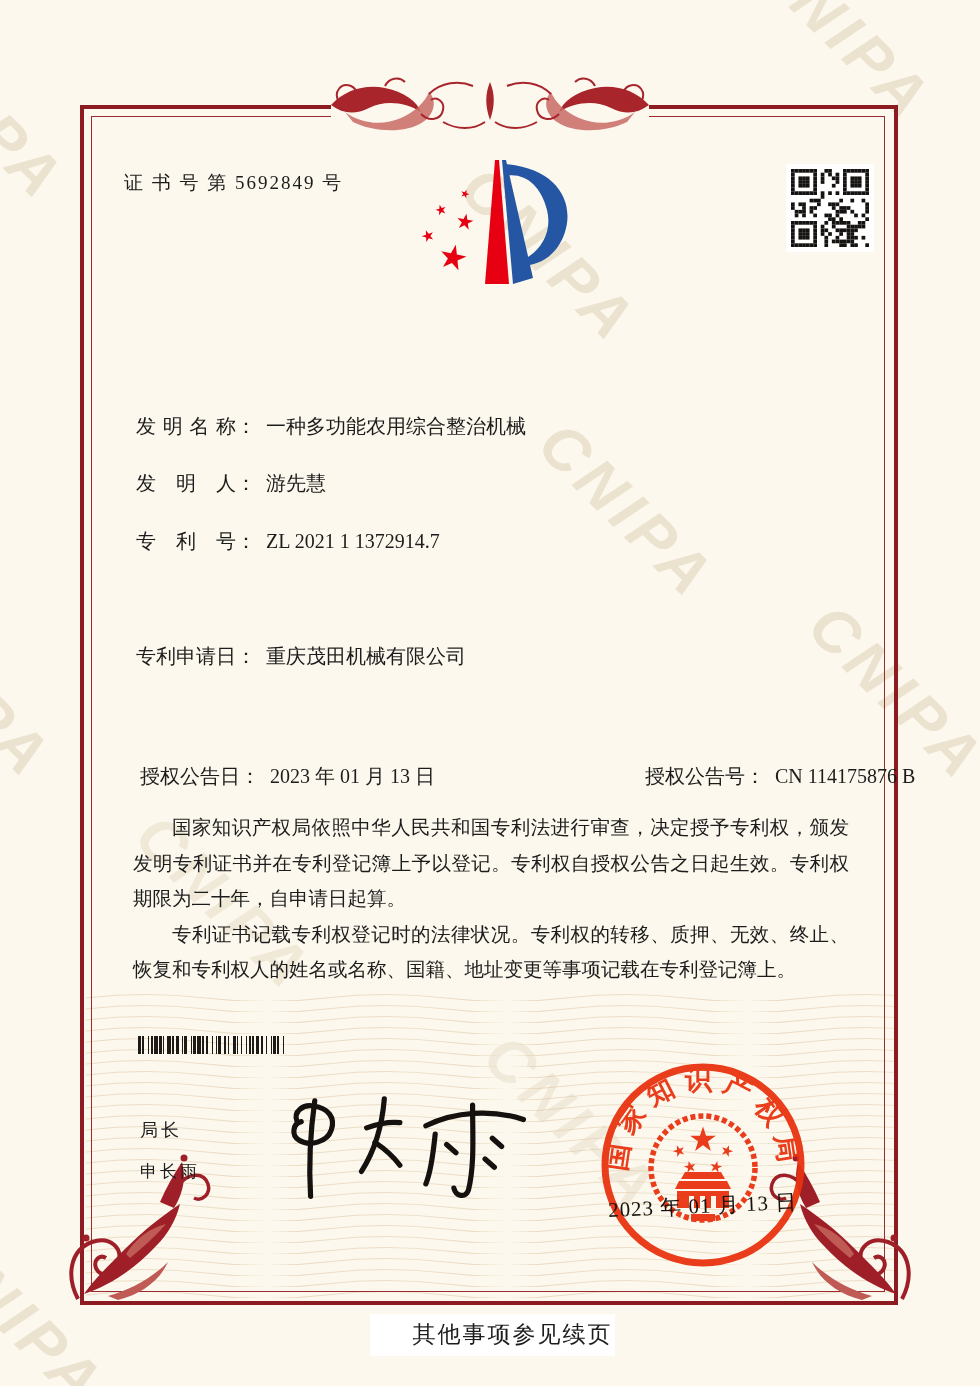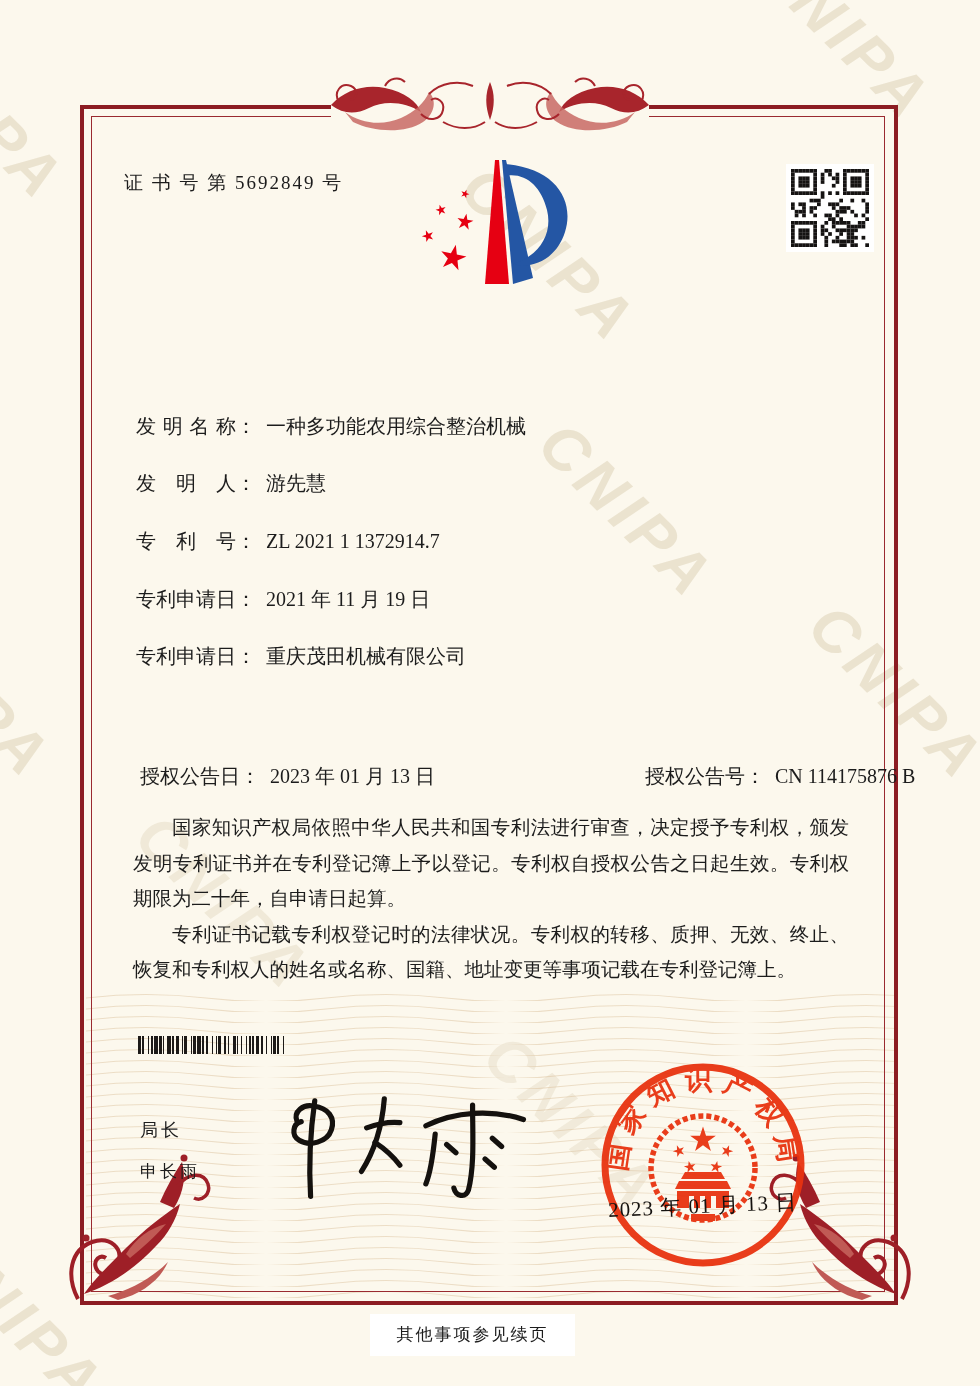--- a/index.html
+++ b/index.html
@@ -47,21 +47,21 @@
   .barcode i{display:block;height:18px;background:#1d1a18;}
   .sig-title{position:absolute;left:140px;top:1118px;font-size:18px;letter-spacing:3px;}
   .sig-name{position:absolute;left:140px;top:1160px;font-size:17px;letter-spacing:3px;}
   .sig-image{position:absolute;left:268px;top:1088px;width:270px;height:115px;}
   .seal{position:absolute;left:596px;top:1058px;width:215px;height:215px;opacity:.95;}
   .seal-date{position:absolute;left:608px;top:1192px;font-size:21px;letter-spacing:1px;
     transform:rotate(-2.5deg);color:#15120f;white-space:nowrap;}
   .page-info{position:absolute;left:370px;top:1256px;width:200px;height:36px;
     background:#fffdf6;text-align:center;line-height:36px;font-size:17px;letter-spacing:1px;}
   .continuation{position:absolute;left:370px;top:1314px;width:205px;height:42px;
-    background:#ffffff;text-align:center;line-height:42px;font-size:17px;letter-spacing:2px;}
+    background:#ffffff;text-align:center;line-height:42px;font-size:23px;letter-spacing:2px;padding-left:40px;}
 </style>
 </head>
 <body>
 
 <div class="page">
 
   <div class="wm" style="left:-75px;top:10px;">CNIPA</div>
   <div class="wm" style="left:792px;top:-70px;">CNIPA</div>
   <div class="wm" style="left:497px;top:152px;">CNIPA</div>
   <div class="wm" style="left:575px;top:408px;">CNIPA</div>
@@ -350,23 +350,20 @@
 
   <div class="field-row" style="top:413px">
     <span class="flabel">发明名称</span><span class="fcolon">：</span><span class="fvalue">一种多功能农用综合整治机械</span>
   </div>
   <div class="field-row" style="top:470px">
     <span class="flabel">发明人</span><span class="fcolon">：</span><span class="fvalue">游先慧</span>
   </div>
   <div class="field-row" style="top:528px">
     <span class="flabel">专利号</span><span class="fcolon">：</span><span class="fvalue">ZL 2021 1 1372914.7</span>
   </div>
-  <div class="field-row" style="top:586px">
-    <span class="flabel">专利申请日</span><span class="fcolon">：</span><span class="fvalue">2021 年 11 月 19 日</span>
-  </div>
   <div class="field-row" style="top:643px">
     <span class="flabel">专利申请日</span><span class="fcolon">：</span><span class="fvalue">重庆茂田机械有限公司</span>
   </div>
   <div class="field-row" style="top:763px;left:140px;right:0">
     <span class="flabel">授权公告日</span><span class="fcolon">：</span><span class="fvalue">2023 年 01 月 13 日</span>
     <span class="grant-no">
       <span class="flabel">授权公告号</span><span class="fcolon">：</span><span class="fvalue">CN 114175876 B</span>
     </span>
   </div>
 

